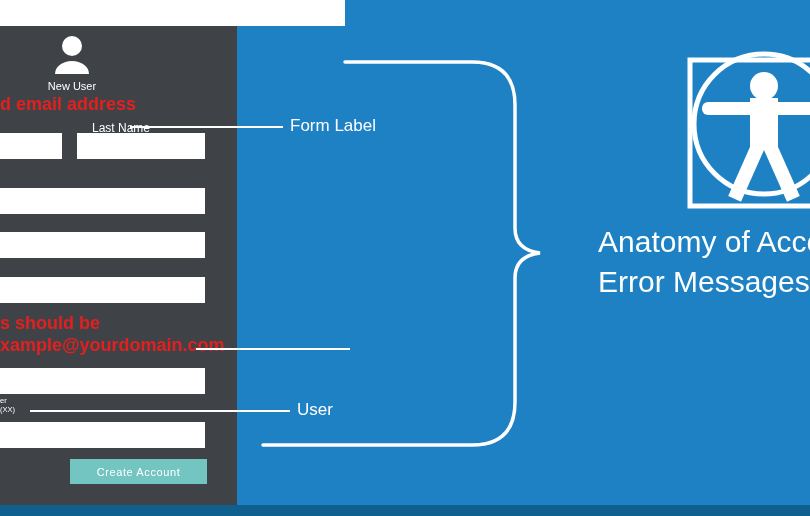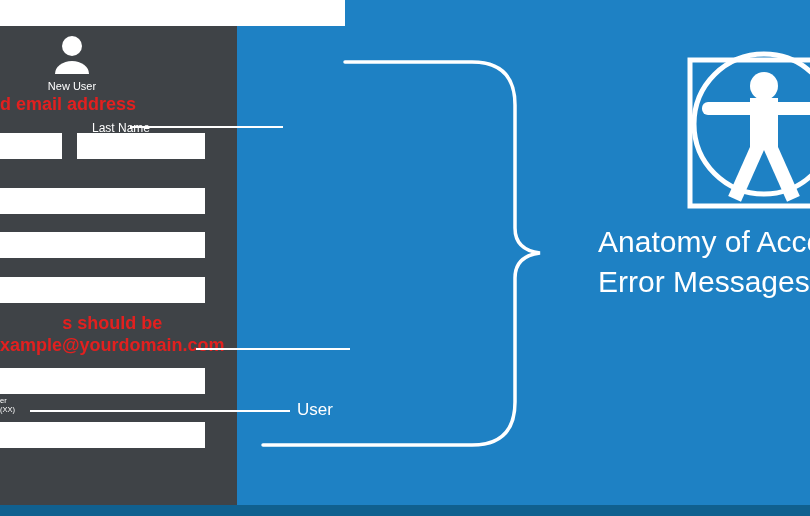--- a/index.html
+++ b/index.html
@@ -24,21 +24,21 @@
   .field { position:absolute; height:26px; background:#ffffff; border:none; outline:none;
            box-sizing:border-box; padding:0 6px; font-size:12px; }
   .f-first { left:0; top:107px; width:62px; }
   .f-last  { left:77px; top:107px; width:128px; }
   .f-3 { left:0; top:162px; width:205px; }
   .f-4 { left:0; top:206px; width:205px; }
   .f-5 { left:0; top:251px; width:205px; }
   .f-6 { left:0; top:342px; width:205px; }
   .f-7 { left:0; top:396px; width:205px; }
 
-  .email-error { position:absolute; left:0; top:286px; line-height:22px; white-space:nowrap;text-align:center; }
+  .email-error { position:absolute; left:0; top:286px; line-height:22px; white-space:nowrap; }
   .hint-text { position:absolute; left:0; top:370px; color:#ffffff; font-size:7.5px; line-height:9px; }
 
   .create-btn { position:absolute; left:70px; top:433px; width:137px; height:25px;
                 background:#72c5c0; color:#ffffff; border:none; font-size:11px;
                 letter-spacing:0.6px; font-family:"Liberation Sans", sans-serif; cursor:pointer; }
 
   
   .callout-line { position:absolute; height:2px; background:#ffffff; }
   .cl-1 { left:130px; top:126px; width:153px; }
   .cl-2 { left:196px; top:348px; width:154px; }
@@ -90,26 +90,28 @@
 
     <input class="field f-6" style="">
 
     <div class="hint-text">
       <div>er</div>
       <div>(XX)</div>
     </div>
 
     <input class="field f-7" style="">
 
+    <button class="create-btn">Create Account</button>
   </div>
 
   <div class="callout-line cl-1"></div>
   <div class="callout-line cl-2"></div>
   <div class="callout-line cl-3"></div>
 
+  <div class="callout-label lb-1">Form Label</div>
   <div class="callout-label lb-3">User</div>
 
   <svg class="brace" width="810" height="516" viewBox="0 0 810 516">
     <path d="M345 62 L472 62 Q515 62 515 105 L515 228 Q515 250 540 253 Q515 256 515 278 L515 402 Q515 445 472 445 L263 445" fill="none" stroke="#ffffff" stroke-width="3.5" stroke-linecap="round"></path>
   </svg>
 
   <div class="heading">
     <div>Anatomy of Acce</div>
     <div>Error Messages</div>
   </div>

